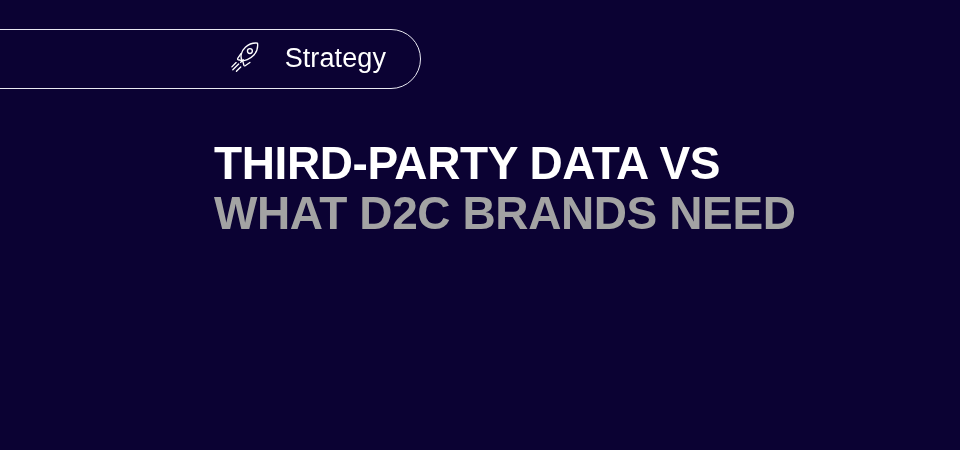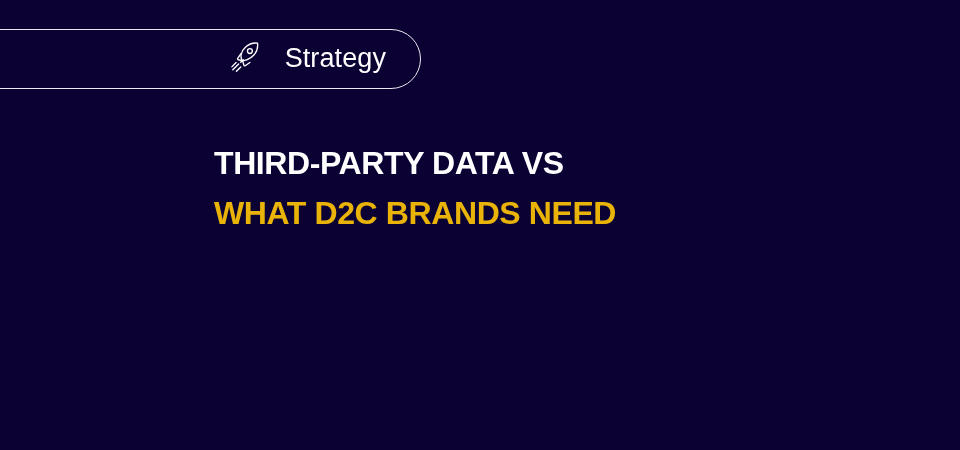--- a/index.html
+++ b/index.html
@@ -66,31 +66,31 @@
   
   #headline {
     position: absolute;
     left: 214px;
     top: 138px;
     width: 700px;
   }
 
   .headline-line {
     display: block;
-    font-size: 32px;
+    font-size: 46px;
     font-weight: 700;
     line-height: 50px;
     letter-spacing: -0.4px;
     text-transform: uppercase;
     white-space: nowrap;
     margin: 0;
   }
 
   .headline-line.primary   { color: #ffffff; }
-  .headline-line.accent    { color: #eab308; }
+  .headline-line.accent    { color: #a3a3a3; }
 </style>
 </head>
 <body>
 
 <div id="card">
 
   <div id="category-badge">
     <div id="badge-inner">
       <svg id="rocket-icon" viewBox="0 0 48 48" fill="none" stroke="#ffffff" stroke-width="1.7" stroke-linecap="round" stroke-linejoin="round">
 

